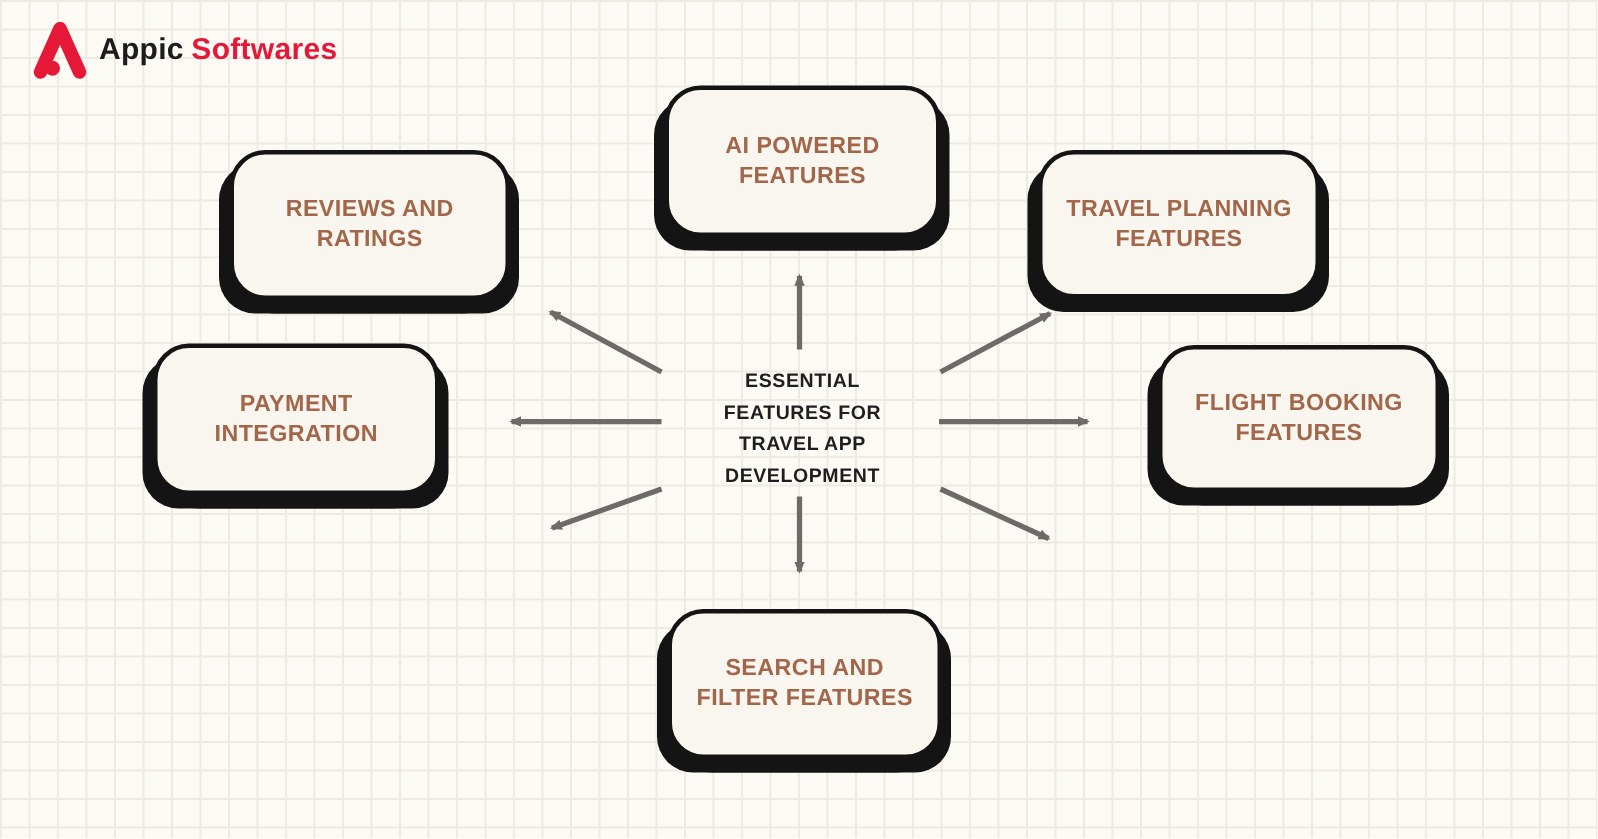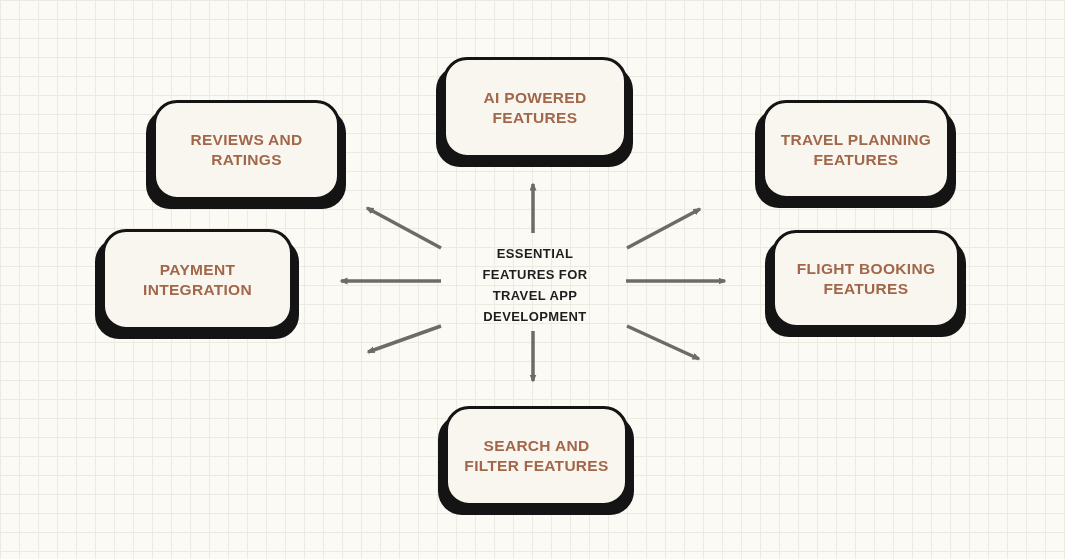--- a/index.html
+++ b/index.html
@@ -47,21 +47,21 @@
     padding:8px 12px;
   }
   .feature-label {
     font-size:15.5px; font-weight:bold; color:#a2674a;
     line-height:20px; letter-spacing:0.3px;
     text-transform:uppercase;
   }
 
   .pos-ai        { left:443px; top:57px;  width:184px; height:101px; }
   .pos-reviews   { left:153px; top:100px; width:187px; height:100px; }
-  .pos-travel    { left:762px; top:100px; width:188px; height:99px;  }
+  .pos-travel    { left:692px; top:100px; width:188px; height:99px;  }
   .pos-payment   { left:102px; top:229px; width:191px; height:101px; }
   .pos-flight    { left:772px; top:230px; width:188px; height:98px;  }
   .pos-user      { left:153px; top:365px; width:187px; height:100px; }
   .pos-hotel     { left:726px; top:363px; width:187px; height:98px;  }
   .pos-search    { left:445px; top:406px; width:183px; height:100px; }
 
   
   .arrows {
     position:absolute; left:0; top:0; width:1065px; height:559px;
     pointer-events:none;
@@ -83,20 +83,29 @@
       <line x1="441" y1="248" x2="367" y2="208" marker-end="url(#ah)"></line>
       <line x1="441" y1="281" x2="341" y2="281" marker-end="url(#ah)"></line>
       <line x1="441" y1="326" x2="368" y2="352" marker-end="url(#ah)"></line>
       <line x1="533" y1="331" x2="533" y2="381" marker-end="url(#ah)"></line>
       <line x1="627" y1="248" x2="700" y2="209" marker-end="url(#ah)"></line>
       <line x1="626" y1="281" x2="725" y2="281" marker-end="url(#ah)"></line>
       <line x1="627" y1="326" x2="699" y2="359" marker-end="url(#ah)"></line>
     </g>
   </svg>
 
+  <div class="logo">
+    <svg class="logo-icon" viewBox="0 0 40 42">
+      <path d="M7 36 L20 7 L33 36" stroke="#e51937" stroke-width="9" stroke-linecap="round" stroke-linejoin="round" fill="none"></path>
+      <circle cx="15" cy="33.5" r="5" fill="#e51937"></circle>
+    </svg>
+    <div class="logo-text">
+      <span class="primary">Appic</span><span class="secondary">Softwares</span>
+    </div>
+  </div>
 
   <div class="center-title">
     <div>ESSENTIAL</div>
     <div>FEATURES FOR</div>
     <div>TRAVEL APP</div>
     <div>DEVELOPMENT</div>
   </div>
 
   <div class="feature-box pos-ai">
     <div class="feature-label">AI POWERED FEATURES</div>

